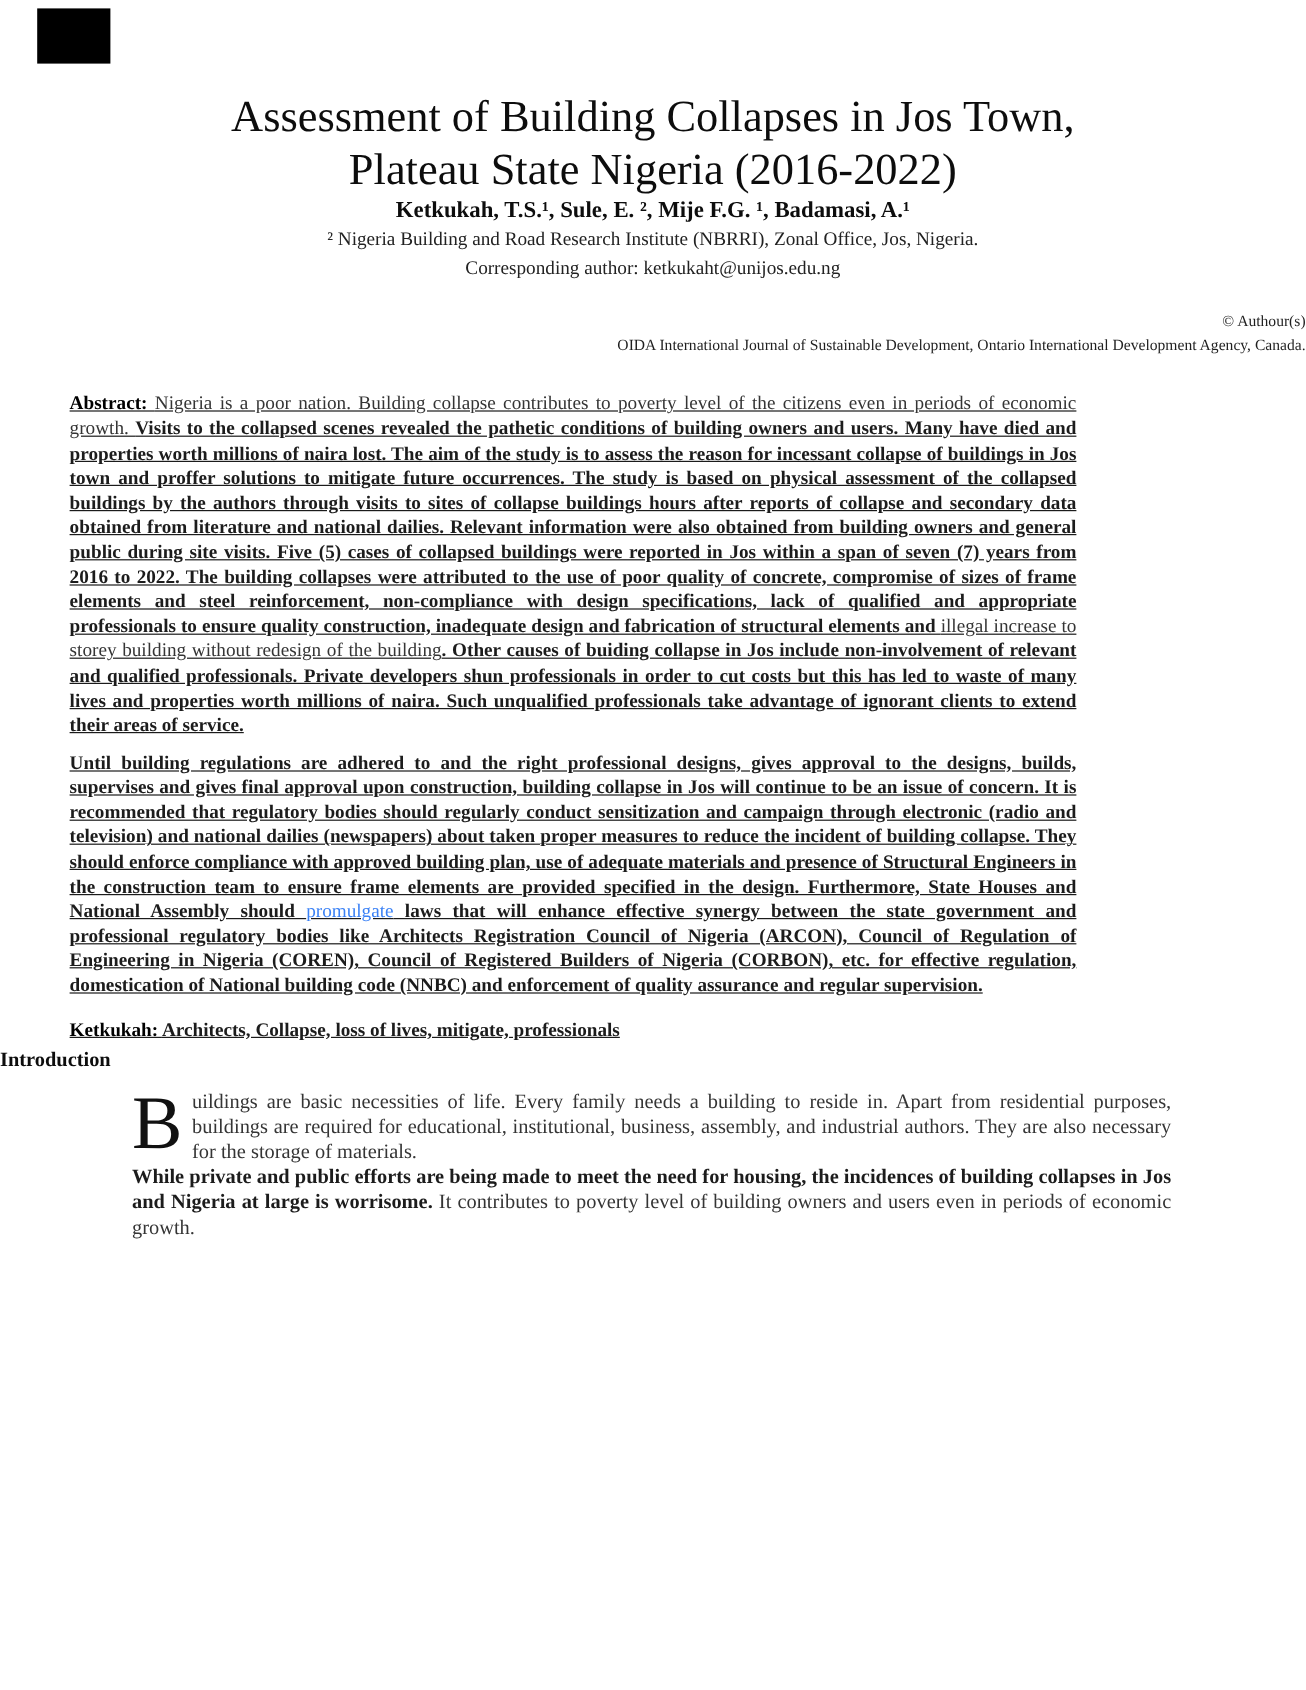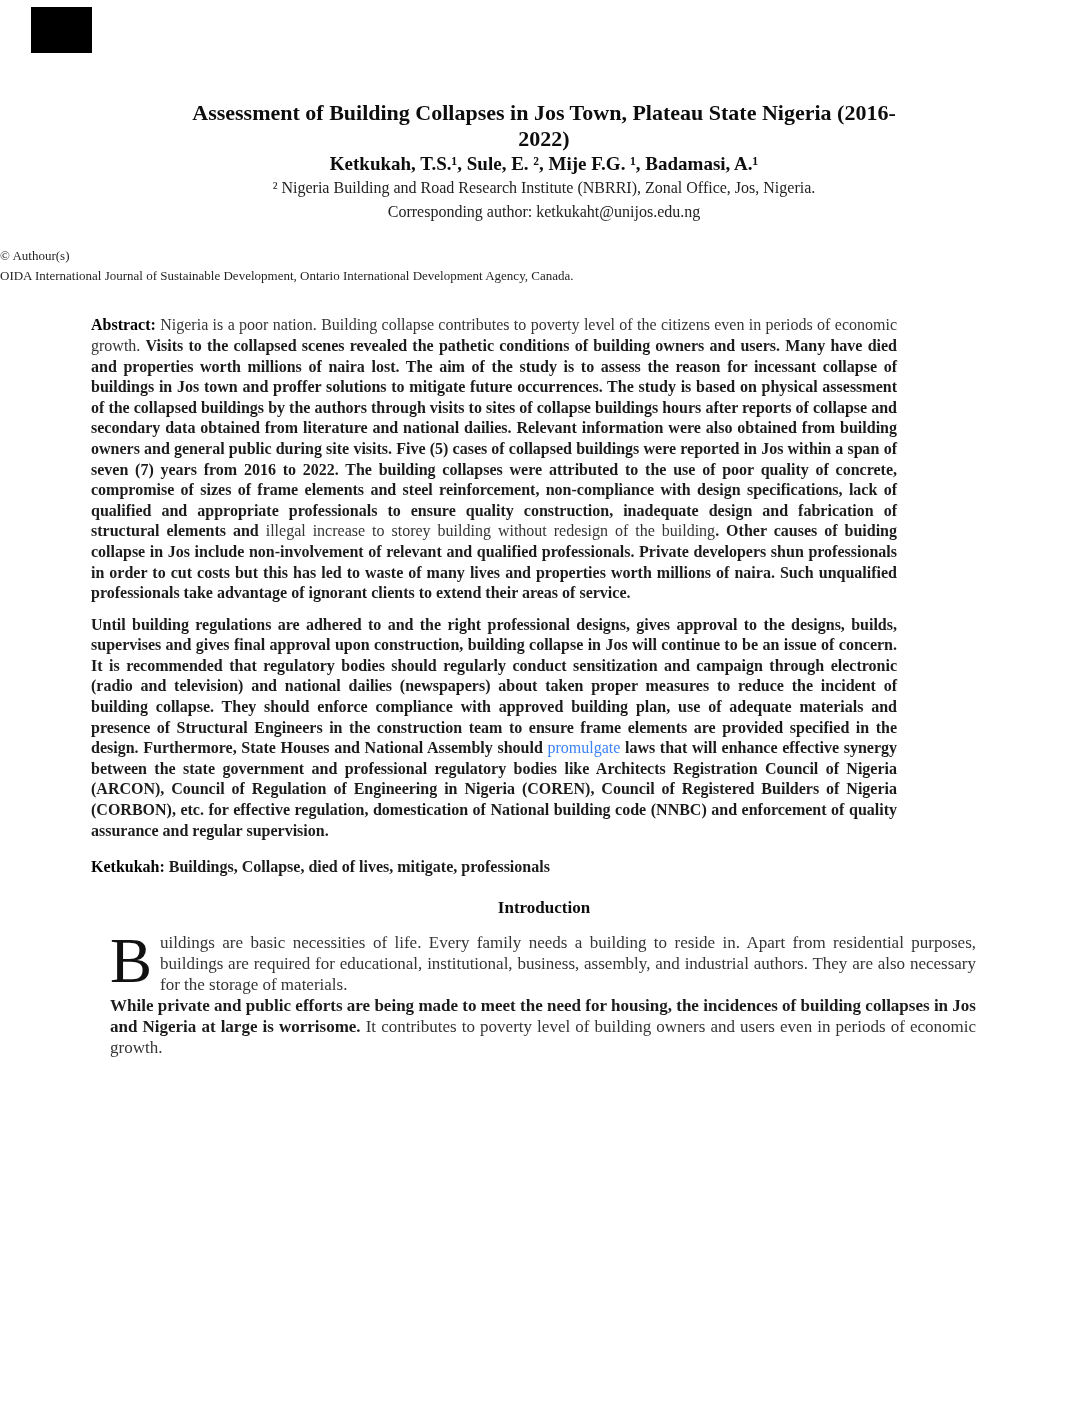--- a/index.html
+++ b/index.html
@@ -16,61 +16,62 @@
     position: absolute;
     left: 31px;
     top: 7px;
     width: 61px;
     height: 46px;
     background: #000000;
   }
   .head { text-align: center; }
   .paper-title {
     margin: 0 auto;
-    padding-top: 100px;
+    padding-top: 76px;
     max-width: 730px;
-    font-size: 22px;
-    font-weight: 700;
+    font-size: 37px;
+    font-weight: 400;
     line-height: 1.2;
     color: #0d0d0d;
   }
   .authors {
     font-size: 19px;
     font-weight: 700;
     color: #0d0d0d;
   }
   .affil {
     margin-top: 3px;
     font-size: 16px;
     line-height: 1.3;
     color: #222222;
   }
   .imprint {
     margin-top: 24px;
     font-size: 13px;
     line-height: 1.5;
     color: #1f1f1f;
-    text-align: left;
+    text-align: right;
   }
   .abstract-block {
-    margin: 30px 191px 0 91px;
+    margin: 30px 191px 0 58px;
+    text-decoration: underline;
   }
   .abstract-block p {
     margin: 0 0 11px 0;
     font-size: 16px;
     line-height: 20.6px;
     text-align: justify;
   }
   .keywords-line {
     margin: 16px 0 0 0 !important;
     text-align: left !important;
   }
   .section-heading {
-    margin-top: 20px;
-    text-align: center;
+    margin-top: 4px;
+    text-align: left;
     font-size: 17px;
     font-weight: 700;
     color: #0d0d0d;
   }
   .intro-block {
     margin: 14px 112px 0 110px;
   }
   .intro-block p {
     margin: 0;
     font-size: 17px;
@@ -106,21 +107,21 @@
 
     <div class="imprint">
       <div>© Authour(s)</div>
       <div>OIDA International Journal of Sustainable Development, Ontario International Development Agency, Canada.</div>
     </div>
   </div>
 
   <div class="abstract-block">
     <p><span class="seg-bold">Abstract: </span><span class="seg-light">Nigeria is a poor nation. Building collapse contributes to poverty level of the citizens even in periods of economic growth. </span><span class="seg-dark">Visits to the collapsed scenes revealed the pathetic conditions of building owners and users. Many have died and properties worth millions of naira lost. The aim of the study is to assess the reason for incessant collapse of buildings in Jos town and proffer solutions to mitigate future occurrences. The study is based on physical assessment of the collapsed buildings by the authors through visits to sites of collapse buildings hours after reports of collapse and secondary data obtained from literature and national dailies. Relevant information were also obtained from building owners and general public during site visits. Five (5) cases of collapsed buildings were reported in Jos within a span of seven (7) years from 2016 to 2022. The building collapses were attributed to the use of poor quality of concrete, compromise of sizes of frame elements and steel reinforcement, non-compliance with design specifications, lack of qualified and appropriate professionals to ensure quality construction, inadequate design and fabrication of structural elements and </span><span class="seg-light">illegal increase to storey building without redesign of the building</span><span class="seg-dark">. Other causes of buiding collapse in Jos include non-involvement of relevant and qualified professionals. Private developers shun professionals in order to cut costs but this has led to waste of many lives and properties worth millions of naira. Such unqualified professionals take advantage of ignorant clients to extend their areas of service.</span></p>
     <p><span class="seg-dark">Until building regulations are adhered to and the right professional designs, gives approval to the designs, builds, supervises and gives final approval upon construction, building collapse in Jos will continue to be an issue of concern. It is recommended that regulatory bodies should regularly conduct sensitization and campaign through electronic (radio and television) and national dailies (newspapers) about taken proper measures to reduce the incident of building collapse.  They should enforce compliance with approved building plan, use of adequate materials and presence of Structural Engineers in the construction team to ensure frame elements are provided specified in the design. Furthermore, State Houses and National Assembly should </span><span class="seg-gray">promulgate</span><span class="seg-dark"> laws that will enhance effective synergy between the state government and professional regulatory bodies like Architects Registration Council of Nigeria (ARCON), Council of Regulation of Engineering in Nigeria (COREN), Council of Registered Builders of Nigeria (CORBON), etc. for effective regulation, domestication of National building code (NNBC) and enforcement of quality assurance and regular supervision.</span></p>
-    <p class="keywords-line"><span class="seg-bold">Ketkukah: </span><span class="seg-dark">Buildings, Collapse, died of lives, mitigate, professionals</span></p>
+    <p class="keywords-line"><span class="seg-bold">Ketkukah: </span><span class="seg-dark">Architects, Collapse, loss of lives, mitigate, professionals</span></p>
   </div>
 
   <div class="section-heading">Introduction</div>
 
   <div class="intro-block">
     <p><span class="dropcap">B</span><span><span class="seg-light">uildings are basic necessities of life. Every family needs a building to reside in. Apart from residential purposes, buildings are required for educational, institutional, business, assembly, and industrial authors. They are also necessary for the storage of materials.</span></span></p>
     <p><span class="seg-dark">While private and public efforts are being made to meet the need for housing, the incidences of building collapses in Jos and Nigeria at large is worrisome. </span><span class="seg-light">It contributes to poverty level of building owners and users even in periods of economic growth.</span></p>
   </div>
 
 </div>

